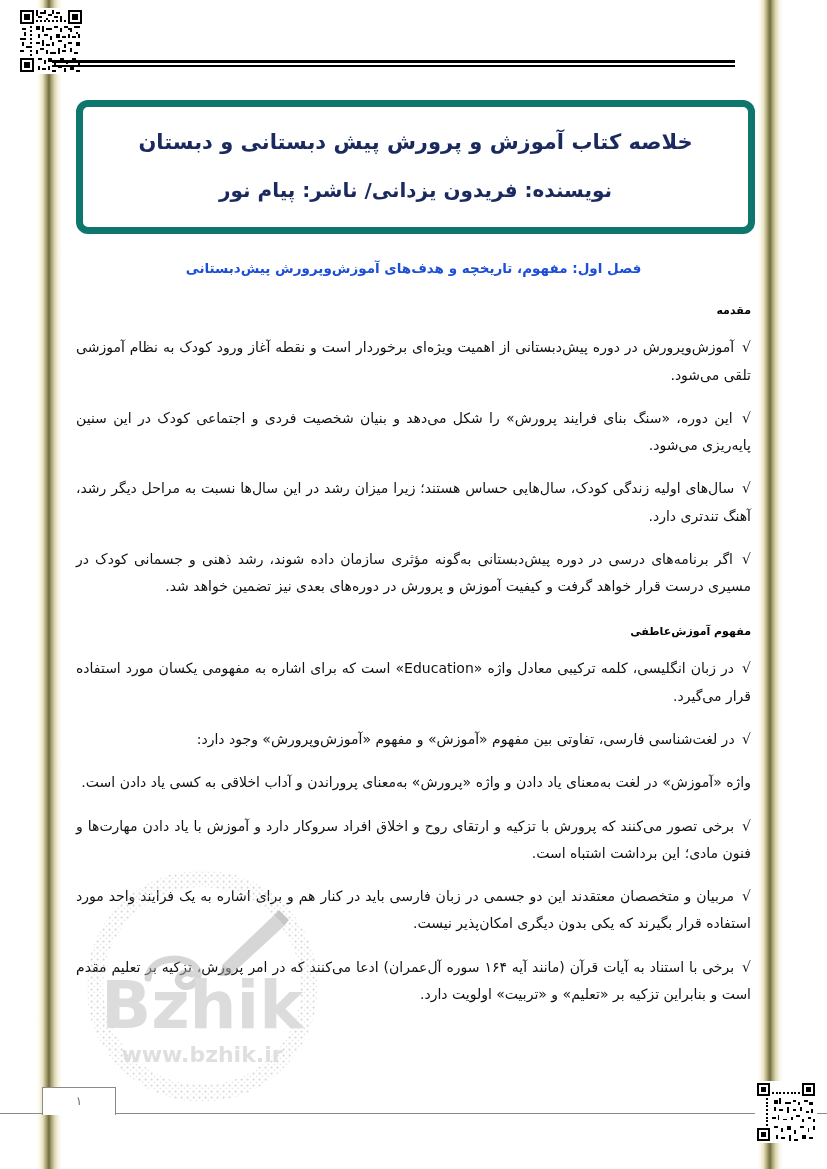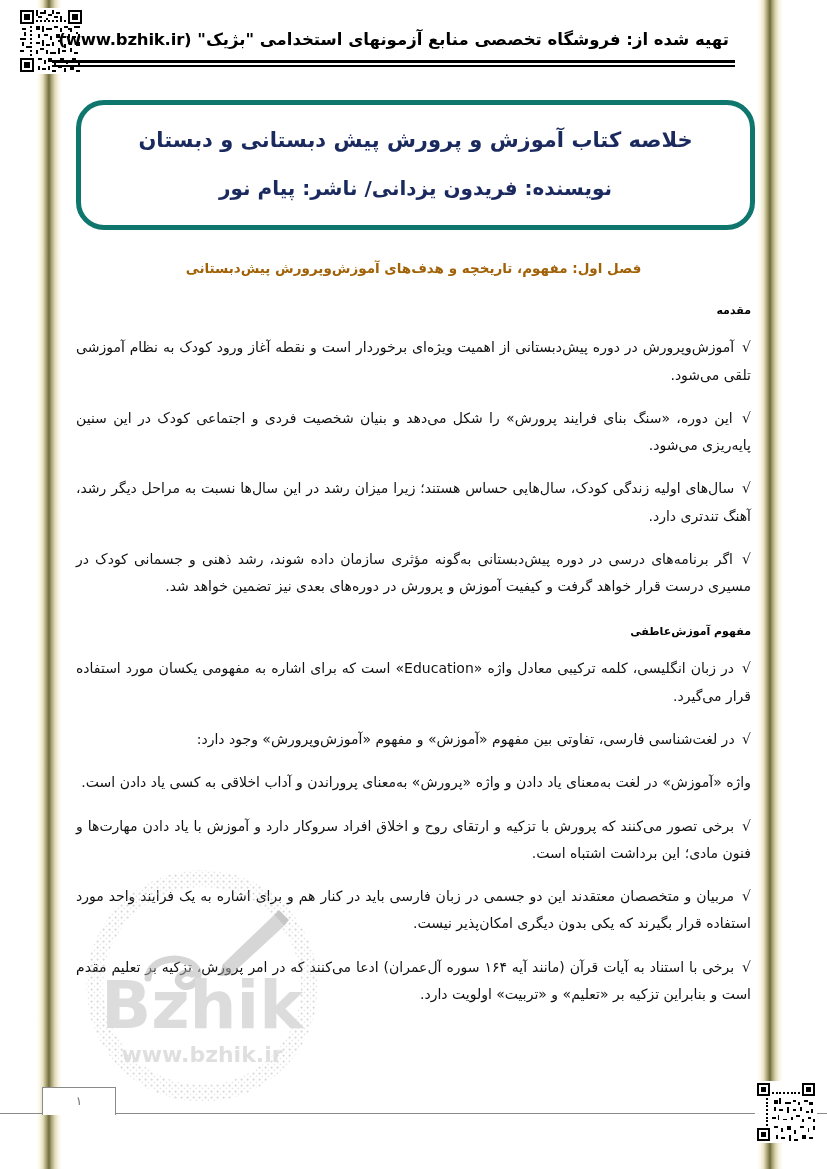--- a/index.html
+++ b/index.html
@@ -90,22 +90,22 @@
     background: #000;
     margin-top: 2px;
   }
 
   
   .title-box {
     position: absolute;
     top: 100px;
     right: 72px;
     left: 76px;
-    border: 5px solid #0f766e;
-    border-radius: 28px;
+    border: 7px solid #0f766e;
+    border-radius: 12px;
     box-sizing: border-box;
     padding: 20px 34px 22px 34px;
     background: #ffffff;
     text-align: center;
   }
   .title-main {
     font-weight: bold;
     font-size: 21px;
     color: #1b2a5e;
     line-height: 1.5;
@@ -122,21 +122,21 @@
 
   
   .content {
     position: absolute;
     top: 258px;
     right: 76px;
     left: 76px;
     text-align: justify;
   }
   .chapter-heading {
-    color: #a16207;
+    color: #1d4ed8;
     font-weight: bold;
     font-size: 13.5px;
     text-align: center;
     margin: 0 0 22px 0;
     line-height: 1.6;
   }
   .sec-heading {
     font-weight: bold;
     font-size: 11px;
     color: #000;
@@ -313,21 +313,20 @@
           <rect x="17" y="31" width="2" height="1"></rect>
         <rect x="20" y="29" width="2" height="1"></rect>
           <rect x="23" y="30" width="1" height="2"></rect>
         <rect x="26" y="29" width="2" height="2"></rect>
           <rect x="29" y="31" width="2" height="1"></rect>
         <rect x="25" y="10" width="1" height="1"></rect>
           <rect x="29" y="12" width="1" height="1"></rect>
       </g>
     </svg>
 
-    <div class="header-line">تهیه شده از: فروشگاه تخصصی منابع آزمونهای استخدامی "بژیک" (www.bzhik.ir)</div>
 
     <div class="header-rule-wrap">
       <div class="header-rule-thick"></div>
       <div class="header-rule-thin"></div>
     </div>
   </div>
 
   <div class="title-box">
     <div class="title-main">خلاصه کتاب آموزش و پرورش پیش دبستانی و دبستان</div>
     <div class="title-sub">نویسنده: فریدون یزدانی/ ناشر: پیام نور</div>

